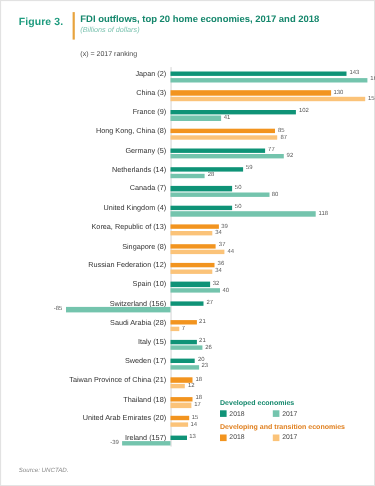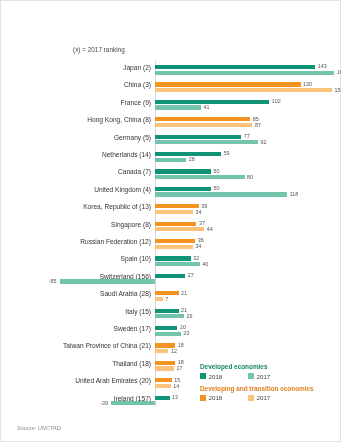--- a/index.html
+++ b/index.html
@@ -54,20 +54,26 @@
   .lg-tx{font-size:6.2px;color:#444;}
 
   .source{position:absolute;left:16px;top:424px;
     font-size:5.6px;font-style:italic;color:#8a8a8a;}
 </style>
 </head>
 <body>
 
 <div class="frame">
 
+  <div class="header">
+    <div class="fig-label">Figure 3.</div>
+    <div class="fig-rule"></div>
+    <div class="fig-title">FDI outflows, top 20 home economies, 2017 and 2018</div>
+    <div class="fig-sub">(Billions of dollars)</div>
+  </div>
 
   <div class="rank-note">(x) = 2017 ranking</div>
 
   <div class="plot" id="plot">
     <div class="axis" id="axis" style="left: 154px; background: rgb(215, 215, 215);"></div>
   <div class="row" style="top: 0px;">
         <div class="cat-label" style="width: 140px; right: 191px;">Japan (2)</div>
         <div class="bar b18" style="background: rgb(15, 147, 119); width: 160.16px; left: 154px;"></div>
         <div class="val v18" style="left: 316.66px;">143</div>
         <div class="bar b17" style="background: rgb(116, 196, 173); width: 179.2px; left: 154px;"></div>

